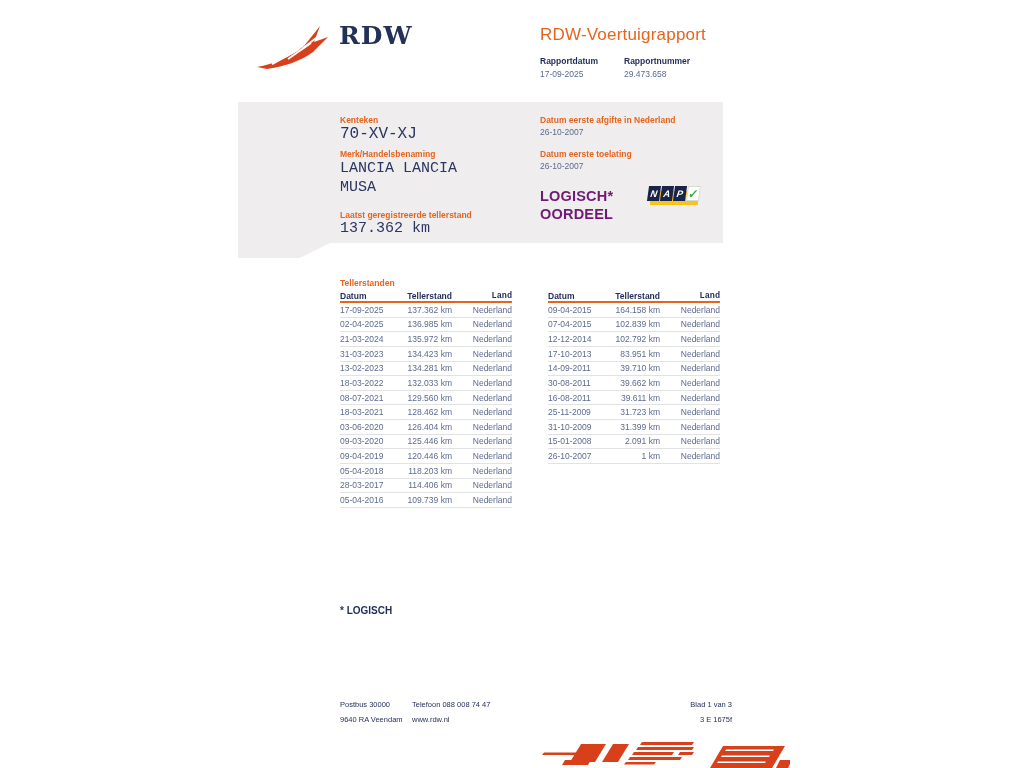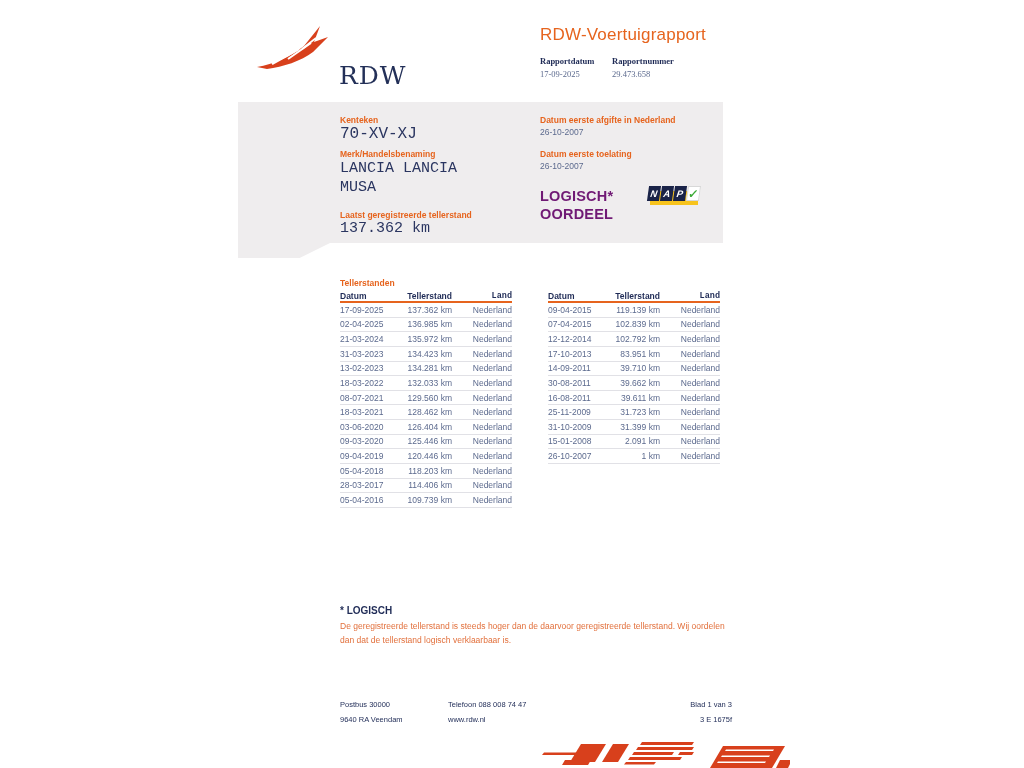--- a/index.html
+++ b/index.html
@@ -2,23 +2,23 @@
 <html><head>
 <meta charset="utf-8">
 <style>
   * { margin:0; padding:0; box-sizing:border-box; }
   html,body { background:#ffffff; }
   body { font-family:"Liberation Sans", sans-serif; }
   #page { position:relative; width:1024px; height:768px; background:#fff; overflow:hidden; margin:0 auto; }
 
   
   .logo-svg { position:absolute; left:254px; top:22px; }
-  .wordmark { position:absolute; left:339px; top:21px; font-family:"DejaVu Serif", serif; font-size:25px; font-weight:400; letter-spacing:1px; color:#233058;margin-top:40px; }
+  .wordmark { position:absolute; left:339px; top:21px; font-family:"DejaVu Serif", serif; font-size:25px; font-weight:700; letter-spacing:1px; color:#233058; }
   .doc-title { position:absolute; left:540px; top:25px; font-size:17px; font-weight:normal; color:#E6641E; letter-spacing:0.2px; }
-  .meta { position:absolute; left:540px; top:56px; display:flex; gap:16px;font-family:Liberation Serif, serif; }
+  .meta { position:absolute; left:540px; top:56px; display:flex; gap:28px; }
   .meta .col { display:flex; flex-direction:column; gap:3px; }
   .meta .col:first-child { width:56px; }
   .lbl-navy { font-size:8.5px; font-weight:bold; color:#1F2B56; }
   .val-gray { font-size:8.5px; color:#5C6A8E; }
 
   
   .panel { position:absolute; left:238px; top:102px; width:485px; height:141px; background:#EFEDEE; }
   .panel-tail { position:absolute; left:238px; top:243px; width:92px; height:15px; background:#EFEDEE;
                 clip-path:polygon(0 0, 100% 0, 67% 100%, 0 100%); }
   .lbl-orange { font-size:8.5px; font-weight:bold; color:#E6641E; }
@@ -49,21 +49,21 @@
   .tc-teller { flex:0 0 54px; text-align:right; }
   .tc-land { flex:1; text-align:right; }
   .thead .tc-datum { flex:0 0 58px; } .thead .tc-teller { flex:0 0 54px; text-align:right; } .thead .tc-land { flex:1; text-align:right;font-family:Liberation Mono, monospace; }
 
   
   .note-title { position:absolute; left:340px; top:605px; font-size:10px; font-weight:bold; color:#1F2B56; }
   .note-body { position:absolute; left:340px; top:620px; width:396px; font-size:8.5px; line-height:13.5px; color:#E2703C; }
 
   
   .footer { position:absolute; left:340px; top:700px; width:392px; font-size:7.5px; color:#1F2B56; }
-  .footer .row { display:flex; margin-bottom:6px;gap:36px; }
+  .footer .row { display:flex; margin-bottom:6px; }
   .footer .c1 { width:72px; } .footer .c2 { flex:1; } .footer .c3 { width:90px; text-align:right; }
 
   
   .stripes-svg { position:absolute; left:540px; top:736px; }
 </style>
 </head>
 <body>
 
 <div id="page">
 
@@ -202,21 +202,21 @@
 
   <div class="otable right">
     <div class="thead">
       <span class="tc-datum">Datum</span>
       <span class="tc-teller">Tellerstand</span>
       <span class="tc-land">Land</span>
     </div>
     <div>
         <div class="trow">
           <span class="tc tc-datum">09-04-2015</span>
-          <span class="tc tc-teller">119.139 km</span>
+          <span class="tc tc-teller">164.158 km</span>
           <span class="tc tc-land">Nederland</span>
         </div>
         <div class="trow">
           <span class="tc tc-datum">07-04-2015</span>
           <span class="tc tc-teller">102.839 km</span>
           <span class="tc tc-land">Nederland</span>
         </div>
         <div class="trow">
           <span class="tc tc-datum">12-12-2014</span>
           <span class="tc tc-teller">102.792 km</span>
@@ -259,21 +259,20 @@
         </div>
         <div class="trow">
           <span class="tc tc-datum">26-10-2007</span>
           <span class="tc tc-teller">1 km</span>
           <span class="tc tc-land">Nederland</span>
         </div>
       </div>
   </div>
 
   <div class="note-title">* LOGISCH</div>
-  <div class="note-body">De geregistreerde tellerstand is steeds hoger dan de daarvoor geregistreerde tellerstand. Wij oordelen dan dat de tellerstand logisch verklaarbaar is.</div>
 
   <div class="footer">
     <div class="row">
       <span class="c1">Postbus 30000</span>
       <span class="c2">Telefoon 088 008 74 47</span>
       <span class="c3">Blad 1 van 3</span>
     </div>
     <div class="row">
       <span class="c1">9640 RA Veendam</span>
       <span class="c2">www.rdw.nl</span>

